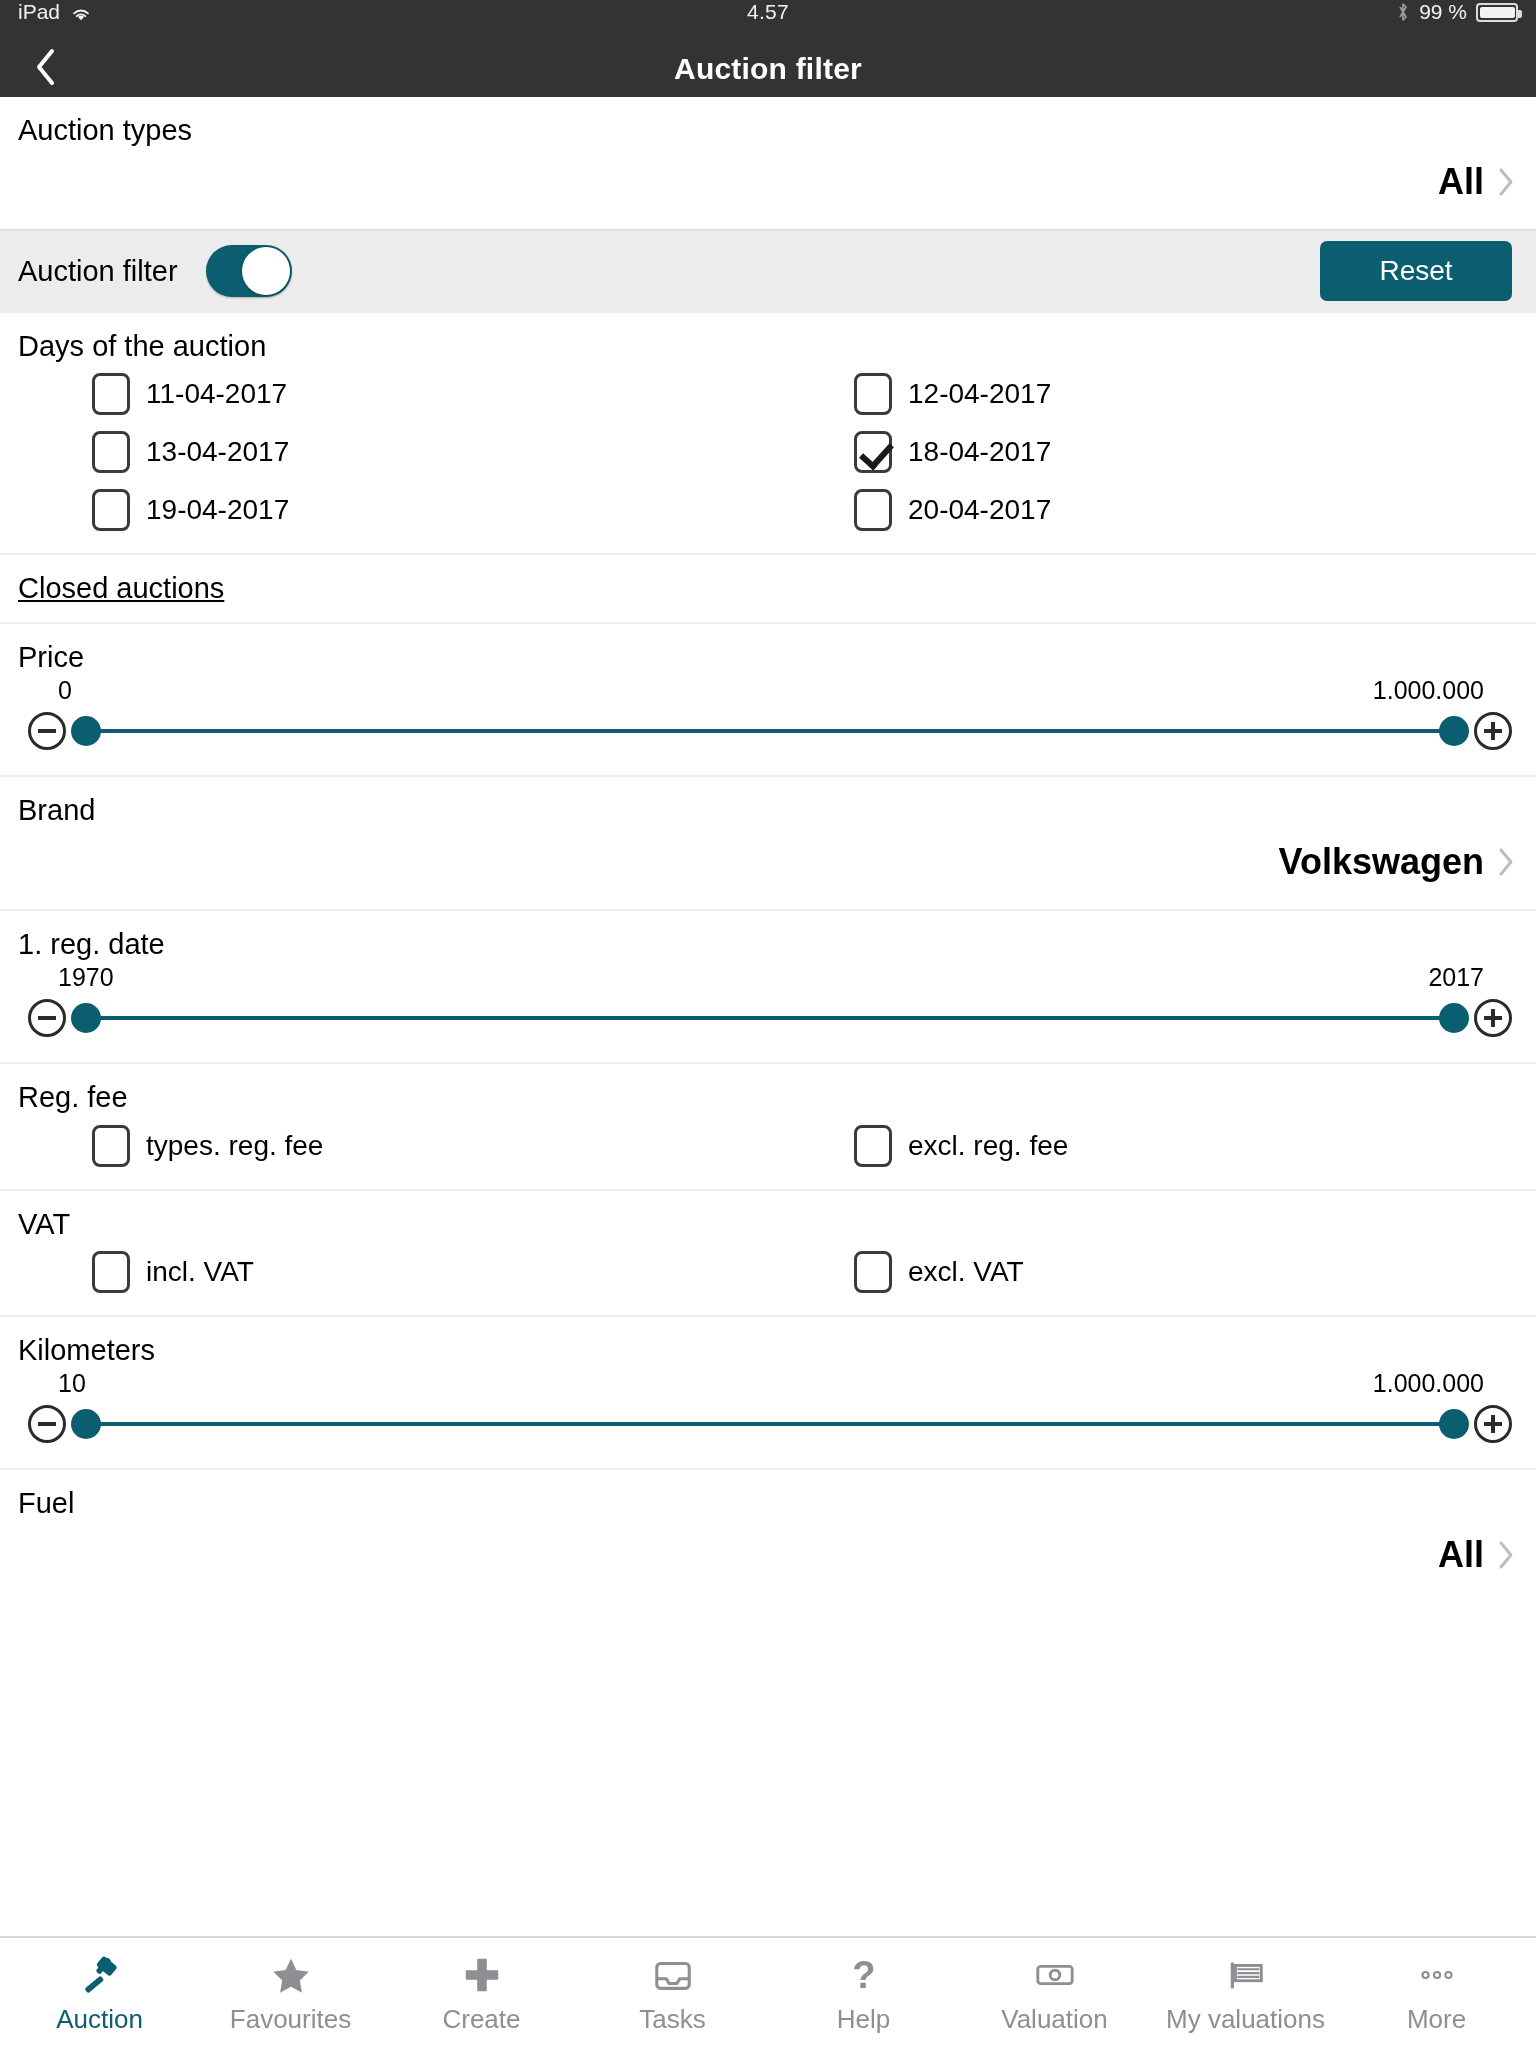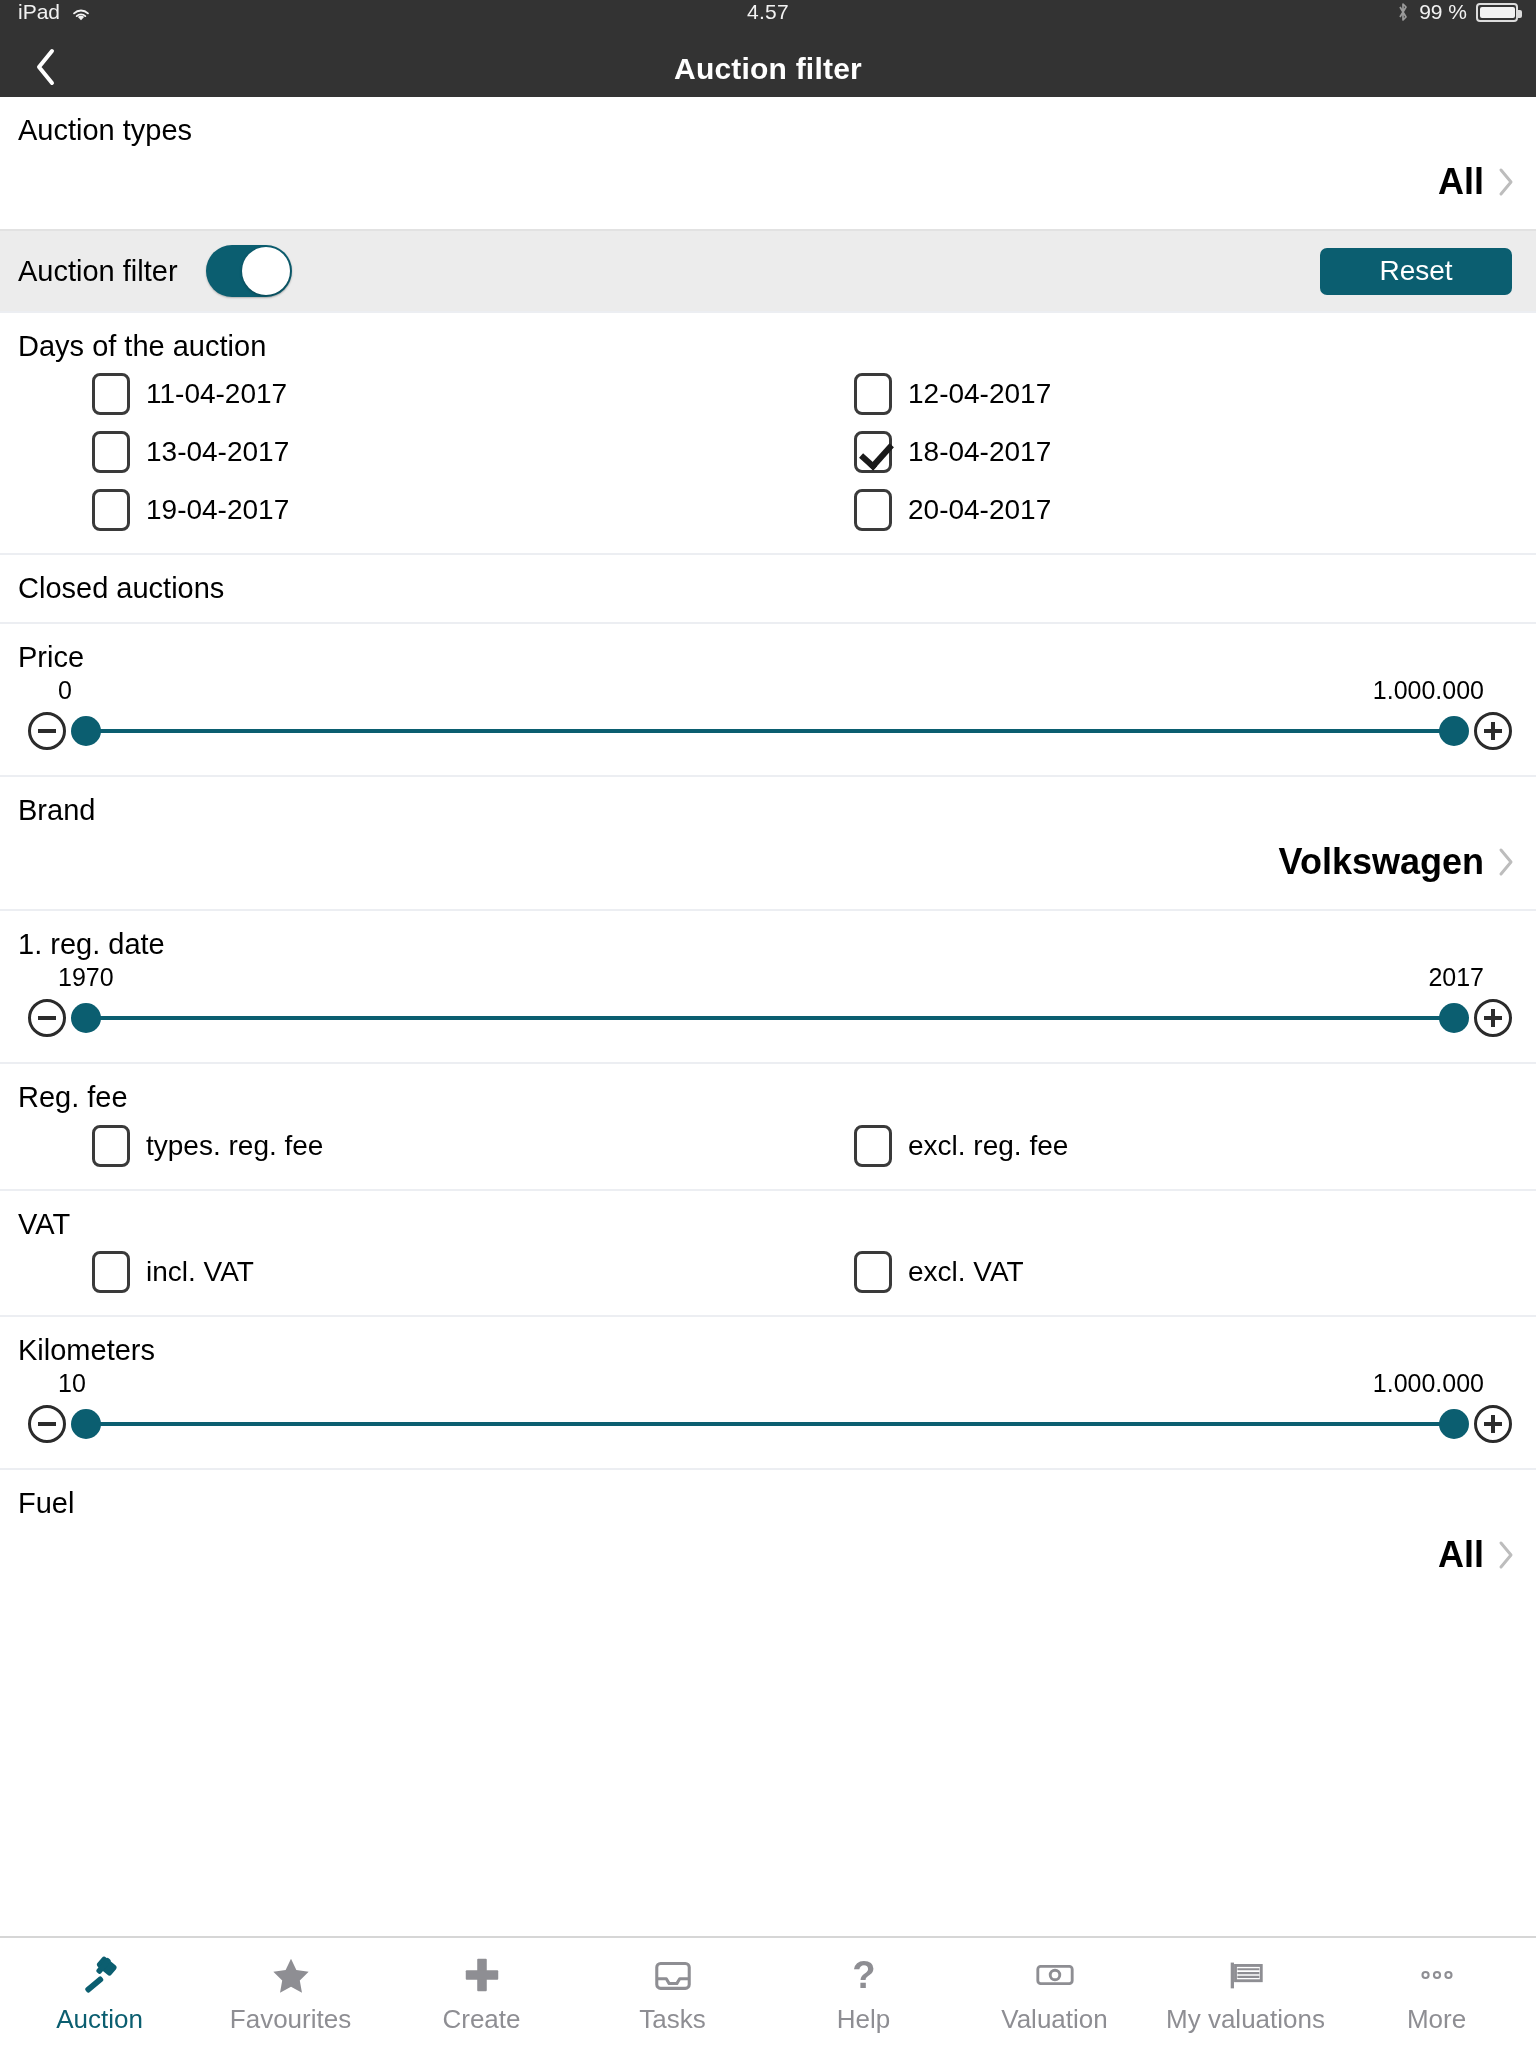--- a/index.html
+++ b/index.html
@@ -119,21 +119,21 @@
   .switch .knob {
     position: absolute; top: 2px; right: 2px;
     width: 48px; height: 48px; border-radius: 50%;
     background: #ffffff;
     box-shadow: 0 1px 3px rgba(0,0,0,.3);
   }
   .reset-btn {
     margin-left: auto;
     background: #0b5e70; color: #fff;
     border: none; border-radius: 7px;
-    width: 192px; height: 47px;
+    width: 192px; height: 60px;
     font-size: 28px; font-family: inherit;
     cursor: pointer;
   }
 
   
   .cb-grid {
     display: grid; grid-template-columns: 1fr 1fr;
     padding: 2px 12px 14px 0;
   }
   .cb-item {
@@ -302,21 +302,21 @@
           <span class="cb-box"></span>
           <span class="cb-label">19-04-2017</span>
         </div>
         <div class="cb-item">
           <span class="cb-box"></span>
           <span class="cb-label">20-04-2017</span>
         </div>
       </div>
     </div>
 
-    <div class="row" style="padding-bottom:16px;">
+    <div class="row" style="padding-bottom:16px;text-decoration:underline;">
       <div class="sec-title">Closed auctions</div>
     </div>
 
     <div class="row">
       <div class="sec-title">Price</div>
       <div class="slider-wrap">
         <div class="slider-vals">
           <span>0</span>
           <span>1.000.000</span>
         </div>

